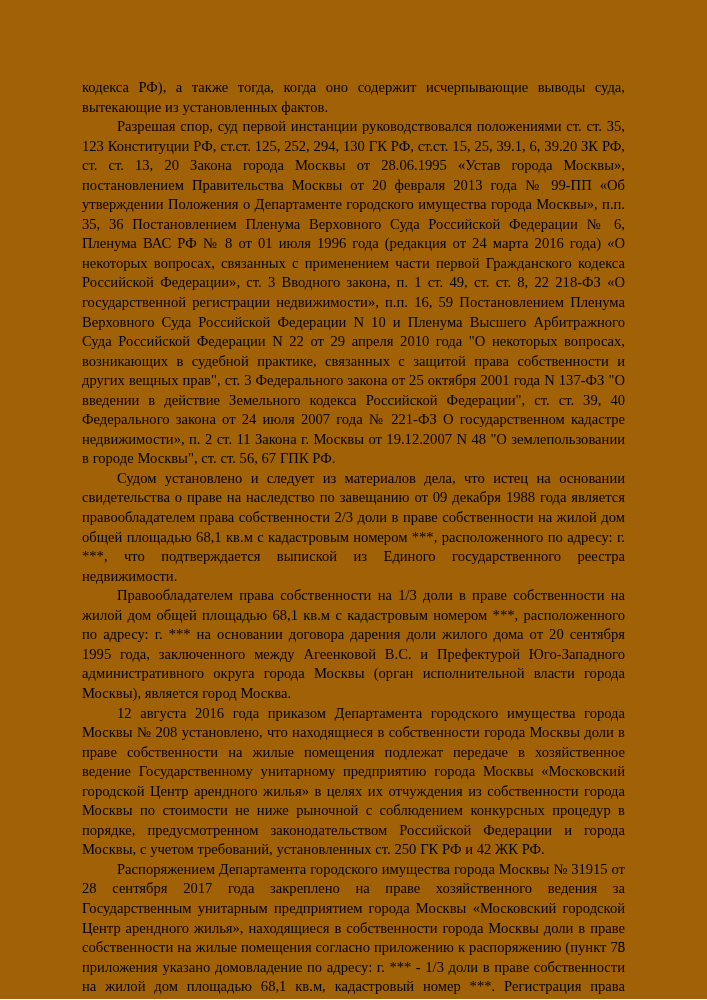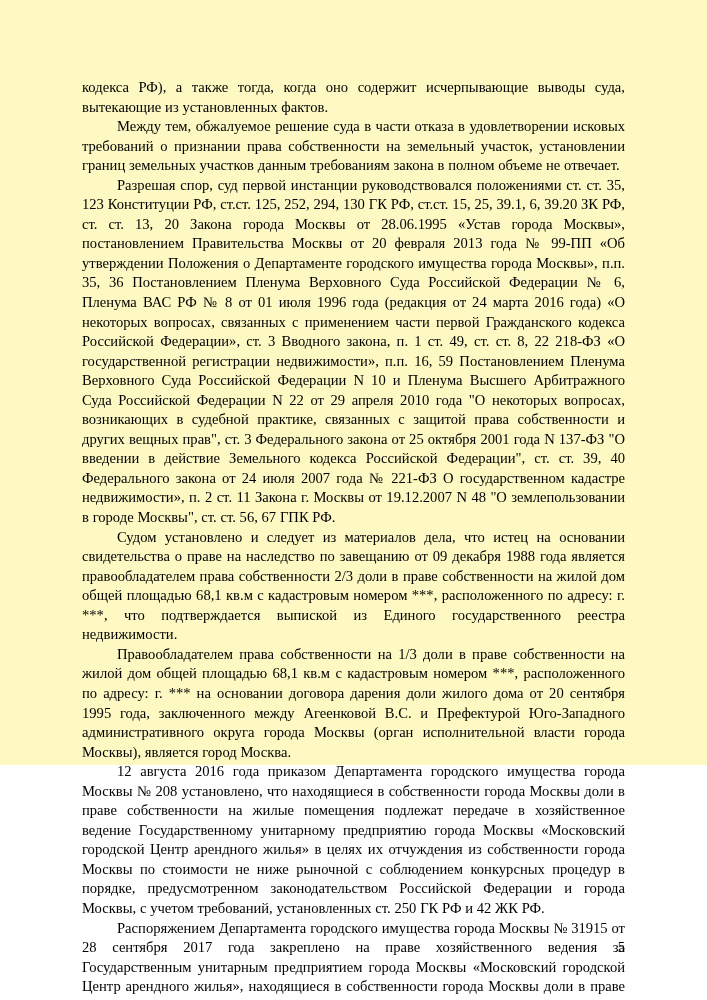--- a/index.html
+++ b/index.html
@@ -15,22 +15,22 @@
     overflow: hidden;
     font-family: "Liberation Serif", "DejaVu Serif", serif;
     color: #000000;
     -webkit-font-smoothing: antialiased;
   }
   .page {
     position: absolute;
     top: 0;
     left: 0;
     width: 707px;
-    height: 765px;
-    background: #fef9c3;
+    height: 999px;
+    background: #a16207;
   }
   .content {
     position: absolute;
     left: 82px;
     top: 78px;
     width: 543px;
   }
   .para {
     margin: 0;
     padding: 0;
@@ -59,21 +59,20 @@
 </style>
 </head>
 <body>
 
 <div class="page">
 
   <div class="content">
 
     <p class="para noindent">кодекса РФ), а также тогда, когда оно содержит исчерпывающие выводы суда, вытекающие из установленных фактов.</p>
 
-    <p class="para">Между тем, обжалуемое решение суда в части отказа в удовлетворении исковых требований о признании права собственности на земельный участок, установлении границ земельных участков данным требованиям закона в полном объеме не отвечает.</p>
 
     <p class="para">Разрешая спор, суд первой инстанции руководствовался положениями ст. ст. 35, 123 Конституции РФ, ст.ст. 125, 252, 294, 130 ГК РФ, ст.ст. 15, 25, 39.1, 6, 39.20 ЗК РФ, ст. ст. 13, 20 Закона города Москвы от 28.06.1995 «Устав города Москвы», постановлением Правительства Москвы от 20 февраля 2013 года № 99-ПП «Об утверждении Положения о Департаменте городского имущества города Москвы», п.п. 35, 36 Постановлением Пленума Верховного Суда Российской Федерации № 6, Пленума ВАС РФ № 8 от 01 июля 1996 года (редакция от 24 марта 2016 года) «О некоторых вопросах, связанных с применением части первой Гражданского кодекса Российской Федерации», ст. 3 Вводного закона, п. 1 ст. 49, ст. ст. 8, 22 218-ФЗ «О государственной регистрации недвижимости», п.п. 16, 59 Постановлением Пленума Верховного Суда Российской Федерации N 10 и Пленума Высшего Арбитражного Суда Российской Федерации N 22 от 29 апреля 2010 года "О некоторых вопросах, возникающих в судебной практике, связанных с защитой права собственности и других вещных прав", ст. 3 Федерального закона от 25 октября 2001 года N 137-ФЗ "О введении в действие Земельного кодекса Российской Федерации", ст. ст. 39, 40 Федерального закона от 24 июля 2007 года № 221-ФЗ О государственном кадастре недвижимости», п. 2 ст. 11 Закона г. Москвы от 19.12.2007 N 48 "О землепользовании в городе Москвы", ст. ст. 56, 67 ГПК РФ.</p>
 
     <p class="para">Судом установлено и следует из материалов дела, что истец на основании свидетельства о праве на наследство по завещанию от 09 декабря 1988 года является правообладателем права собственности 2/3 доли в праве собственности на жилой дом общей площадью 68,1 кв.м с кадастровым номером ***, расположенного по адресу: г. ***, что подтверждается выпиской из Единого государственного реестра недвижимости.</p>
 
     <p class="para">Правообладателем права собственности на 1/3 доли в праве собственности на жилой дом общей площадью 68,1 кв.м с кадастровым номером ***, расположенного по адресу: г. *** на основании договора дарения доли жилого дома от 20 сентября 1995 года, заключенного между Агеенковой В.С. и Префектурой Юго-Западного административного округа города Москвы (орган исполнительной власти города Москвы), является город Москва.</p>
 
     <p class="para">12 августа 2016 года приказом Департамента городского имущества города Москвы № 208 установлено, что находящиеся в собственности города Москвы доли в праве собственности на жилые помещения подлежат передаче в хозяйственное ведение Государственному унитарному предприятию города Москвы «Московский городской Центр арендного жилья» в целях их отчуждения из собственности города Москвы по стоимости не ниже рыночной с соблюдением конкурсных процедур в порядке, предусмотренном законодательством Российской Федерации и города Москвы, с учетом требований, установленных ст. 250 ГК РФ и 42 ЖК РФ.</p>
 
     <p class="para">Распоряжением Департамента городского имущества города Москвы № 31915 от 28 сентября 2017 года закреплено на праве хозяйственного ведения за Государственным унитарным предприятием города Москвы «Московский городской Центр арендного жилья», находящиеся в собственности города Москвы доли в праве собственности на жилые помещения согласно приложению к распоряжению (пункт 78 приложения указано домовладение по адресу: г. *** - 1/3 доли в праве собственности на жилой дом площадью 68,1 кв.м, кадастровый номер ***. Регистрация права собственности - 14 мая 2017 года, запись регистрации № ***).</p>

